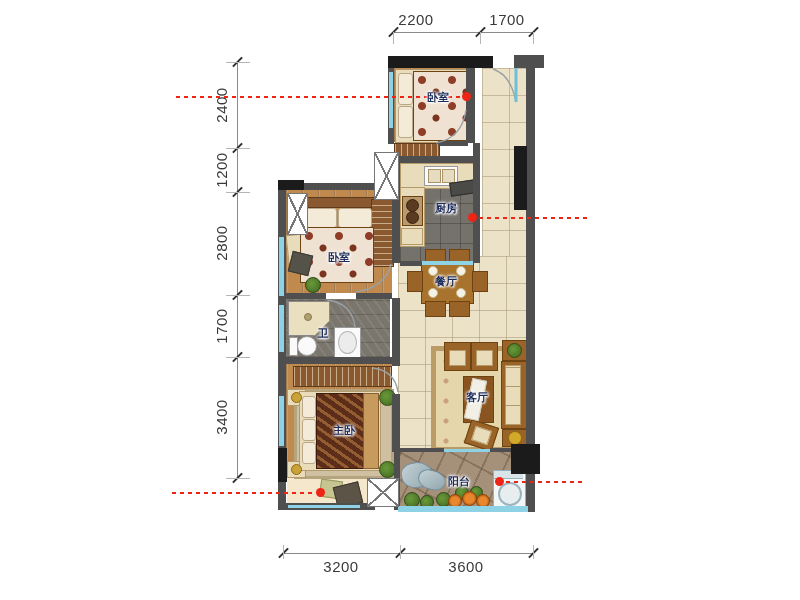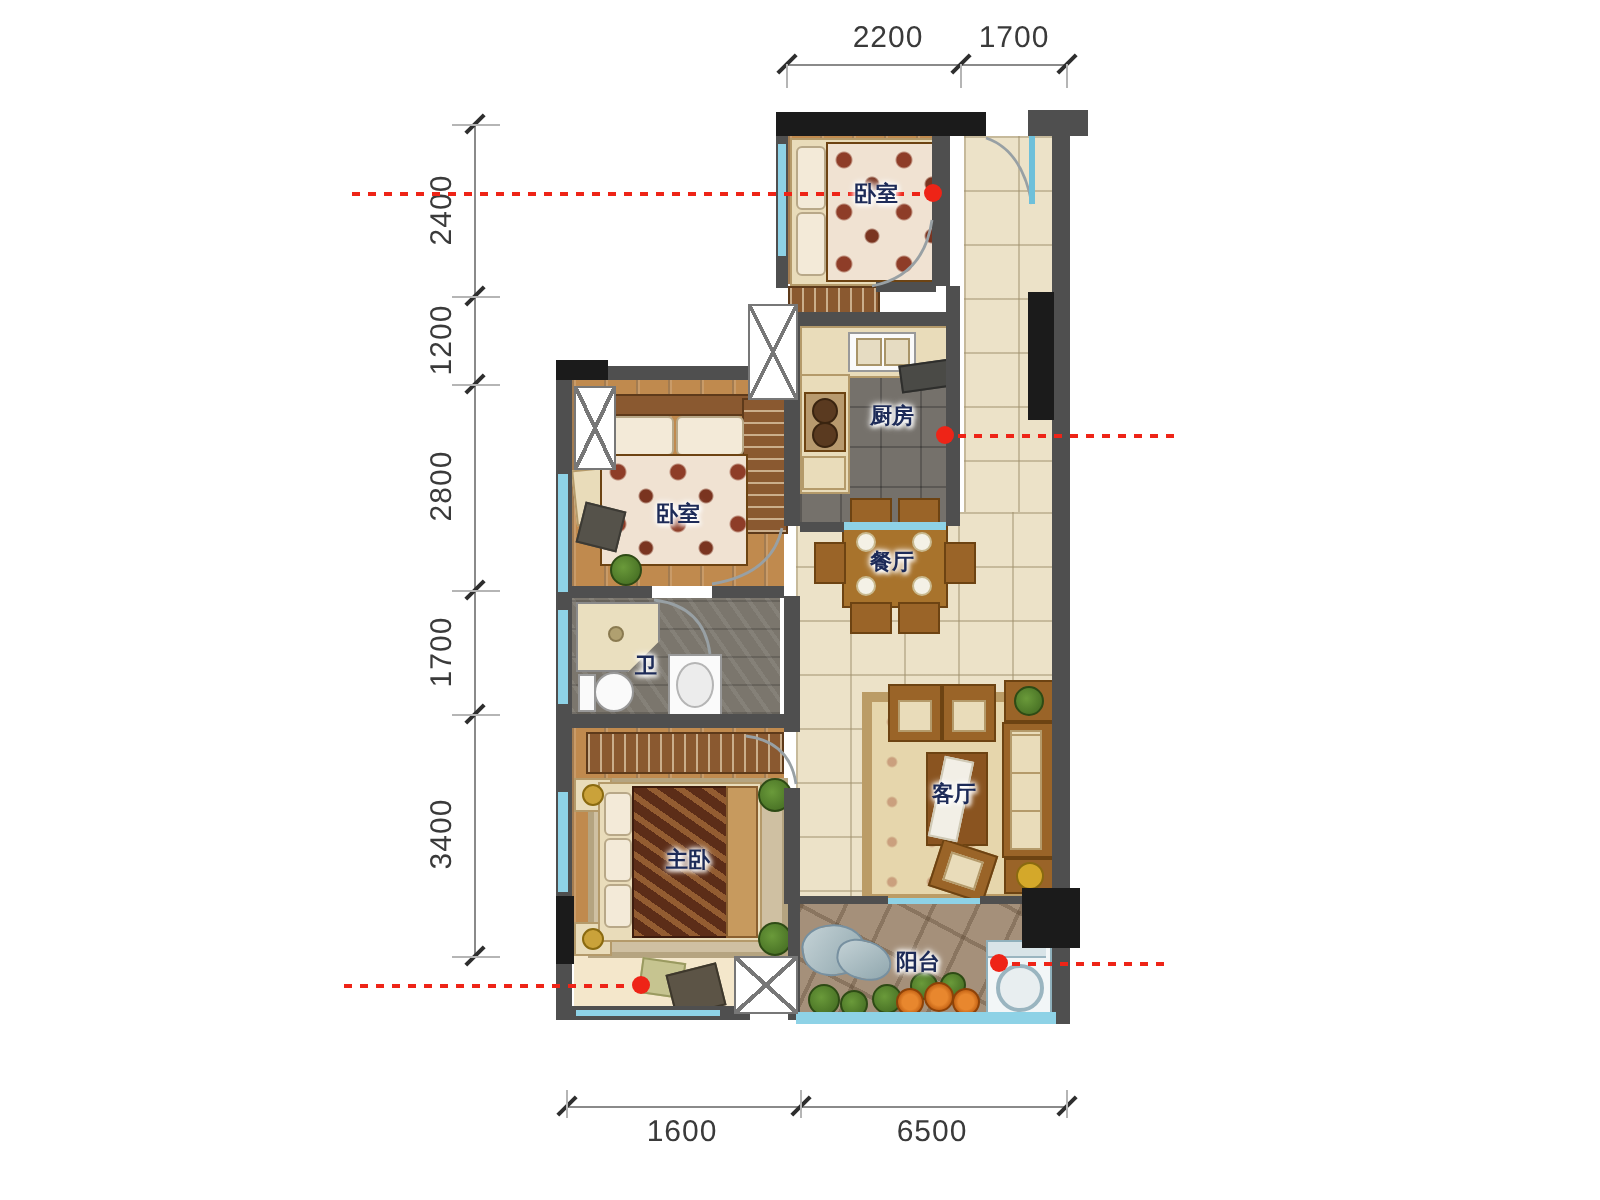--- a/index.html
+++ b/index.html
@@ -73,21 +73,21 @@
 
 <div class="stage">
 
   <div class="abs dimline" style="left:393px;top:32px;width:140px;height:1px"></div>
   <div class="abs tick" style="left:387px;top:31px"></div>
   <div class="abs tick" style="left:474px;top:31px"></div>
   <div class="abs tick" style="left:527px;top:31px"></div>
   <div class="abs stub" style="left:393px;top:32px;width:1px;height:12px"></div>
   <div class="abs stub" style="left:480px;top:32px;width:1px;height:12px"></div>
   <div class="abs stub" style="left:533px;top:32px;width:1px;height:12px"></div>
-  <span class="abs dimtxt" style="left:444px;top:19px;transform:translate(-50%,-50%)">2200</span>
+  <span class="abs dimtxt" style="left:416px;top:19px;transform:translate(-50%,-50%)">2200</span>
   <span class="abs dimtxt" style="left:507px;top:19px;transform:translate(-50%,-50%)">1700</span>
 
   <div class="abs dimline" style="left:237px;top:62px;width:1px;height:416px"></div>
   <div class="abs tick" style="left:231px;top:61px"></div>
   <div class="abs tick" style="left:231px;top:147px"></div>
   <div class="abs tick" style="left:231px;top:191px"></div>
   <div class="abs tick" style="left:231px;top:294px"></div>
   <div class="abs tick" style="left:231px;top:356px"></div>
   <div class="abs tick" style="left:231px;top:477px"></div>
   <div class="abs stub" style="left:226px;top:62px;width:24px;height:1px"></div>
@@ -102,22 +102,22 @@
   <span class="abs dimtxt" style="left:221px;top:326px;transform:translate(-50%,-50%) rotate(-90deg)">1700</span>
   <span class="abs dimtxt" style="left:221px;top:417px;transform:translate(-50%,-50%) rotate(-90deg)">3400</span>
 
   <div class="abs dimline" style="left:283px;top:553px;width:250px;height:1px"></div>
   <div class="abs tick" style="left:277px;top:552px"></div>
   <div class="abs tick" style="left:394px;top:552px"></div>
   <div class="abs tick" style="left:527px;top:552px"></div>
   <div class="abs stub" style="left:283px;top:545px;width:1px;height:14px"></div>
   <div class="abs stub" style="left:400px;top:545px;width:1px;height:14px"></div>
   <div class="abs stub" style="left:533px;top:545px;width:1px;height:14px"></div>
-  <span class="abs dimtxt" style="left:341px;top:566px;transform:translate(-50%,-50%)">1600</span>
-  <span class="abs dimtxt" style="left:466px;top:566px;transform:translate(-50%,-50%)">6500</span>
+  <span class="abs dimtxt" style="left:341px;top:566px;transform:translate(-50%,-50%)">3200</span>
+  <span class="abs dimtxt" style="left:466px;top:566px;transform:translate(-50%,-50%)">3600</span>
 
   <div class="abs wood" style="left:394px;top:68px;width:74px;height:74px"></div>
   <div class="abs tile" style="left:482px;top:68px;width:44px;height:195px"></div>
   <div class="abs darktile" style="left:400px;top:163px;width:73px;height:100px"></div>
   <div class="abs tile" style="left:398px;top:256px;width:129px;height:196px"></div>
   <div class="abs wood" style="left:286px;top:190px;width:106px;height:103px"></div>
   <div class="abs bathfloor" style="left:286px;top:299px;width:104px;height:58px"></div>
   <div class="abs wood" style="left:286px;top:364px;width:106px;height:114px"></div>
   <div class="abs bay" style="left:287px;top:478px;width:80px;height:27px"></div>
   <div class="abs stone" style="left:400px;top:452px;width:126px;height:56px"></div>

